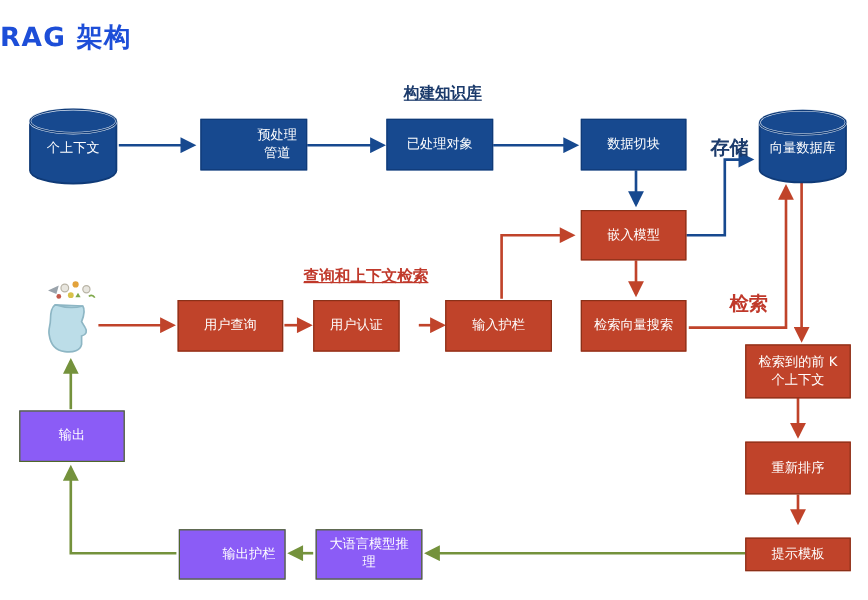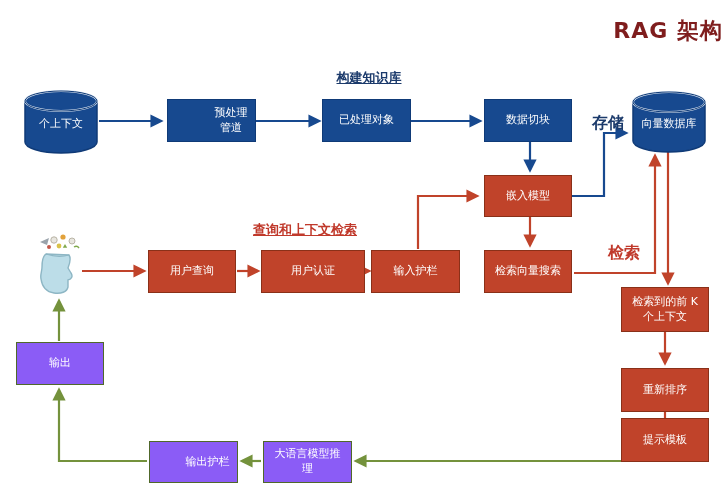--- a/index.html
+++ b/index.html
@@ -15,22 +15,22 @@
   }
   .node-blue{background:#17498f;border:1px solid #0f3a77;}
   .node-red{background:#c0432a;border:1.5px solid #8a3018;}
   .node-green{background:#8b5cf6;border:1.5px solid #50682a;}
   .cyl{position:absolute;z-index:2;}
   .cyl .cyl-label{
     position:absolute;left:0;right:0;top:52%;transform:translateY(-50%);
     text-align:center;color:#ffffff;font-size:11px;z-index:3;
   }
   .diagram-title{
-    position:absolute;left:0;top:16px;width:723px;text-align:right;z-index:2;
-    color:#7f1d1d;font-size:22px;font-weight:bold;letter-spacing:1px;
+    position:absolute;left:0;top:16px;width:723px;text-align:left;z-index:2;
+    color:#1d4ed8;font-size:22px;font-weight:bold;letter-spacing:1px;
   }
   .section-header{
     position:absolute;z-index:2;font-size:13px;font-weight:bold;text-align:center;text-decoration:underline;
   }
   .hdr-build{left:294px;top:69px;width:150px;color:#1b3a6b;}
   .hdr-query{left:235px;top:221px;width:140px;color:#c0392b;}
   .hdr-generate{left:203px;top:411px;width:90px;color:#74923c;}
   .edge-label{
     position:absolute;z-index:2;font-size:16px;font-weight:bold;
   }
@@ -117,33 +117,33 @@
 
   <div class="node node-red" style="left:484px;top:175px;width:88px;height:42px;">
     <span>嵌入模型</span>
   </div>
   <div class="node node-red" style="left:484px;top:250px;width:88px;height:43px;">
     <span>检索向量搜索</span>
   </div>
   <div class="node node-red" style="left:148px;top:250px;width:88px;height:43px;">
     <span>用户查询</span>
   </div>
-  <div class="node node-red" style="left:261px;top:250px;width:104px;height:43px;">
+  <div class="node node-red" style="left:261px;top:250px;width:72px;height:43px;">
     <span>用户认证</span>
   </div>
   <div class="node node-red" style="left:371px;top:250px;width:89px;height:43px;">
     <span>输入护栏</span>
   </div>
   <div class="node node-red" style="left:621px;top:287px;width:88px;height:45px;">
     <span>检索到的前 K 个上下文</span>
   </div>
   <div class="node node-red" style="left:621px;top:368px;width:88px;height:44px;text-align:center;">
     <span>重新排序</span>
   </div>
-  <div class="node node-red" style="left:621px;top:418px;width:88px;height:44px;">
+  <div class="node node-red" style="left:621px;top:448px;width:88px;height:28px;">
     <span>提示模板</span>
   </div>
 
   <div class="node node-green" style="left:263px;top:441px;width:89px;height:42px;">
     <span>大语言模型推理</span>
   </div>
   <div class="node node-green" style="left:149px;top:441px;width:89px;height:42px;padding-left:34px;">
     <span>输出护栏</span>
   </div>
   <div class="node node-green" style="left:16px;top:342px;width:88px;height:43px;">

